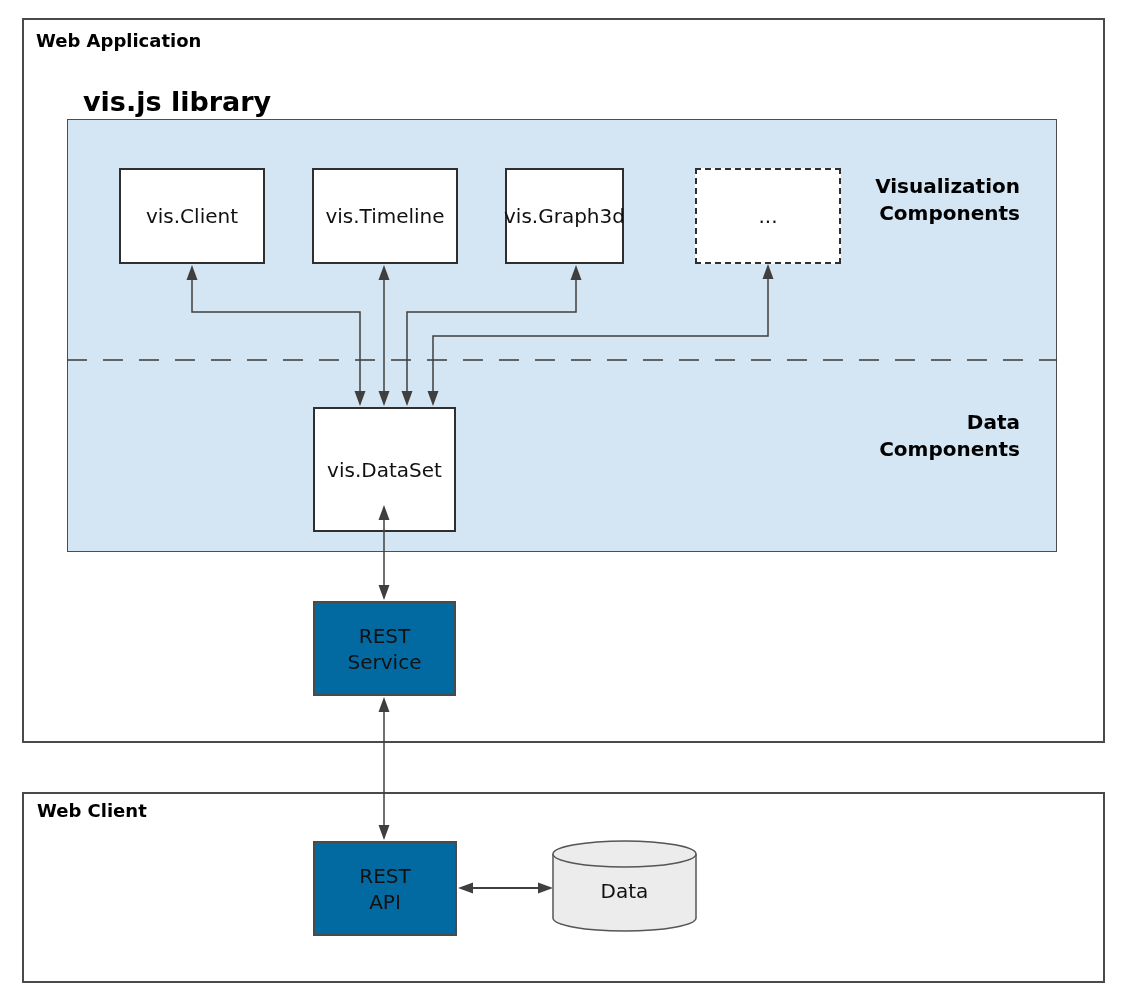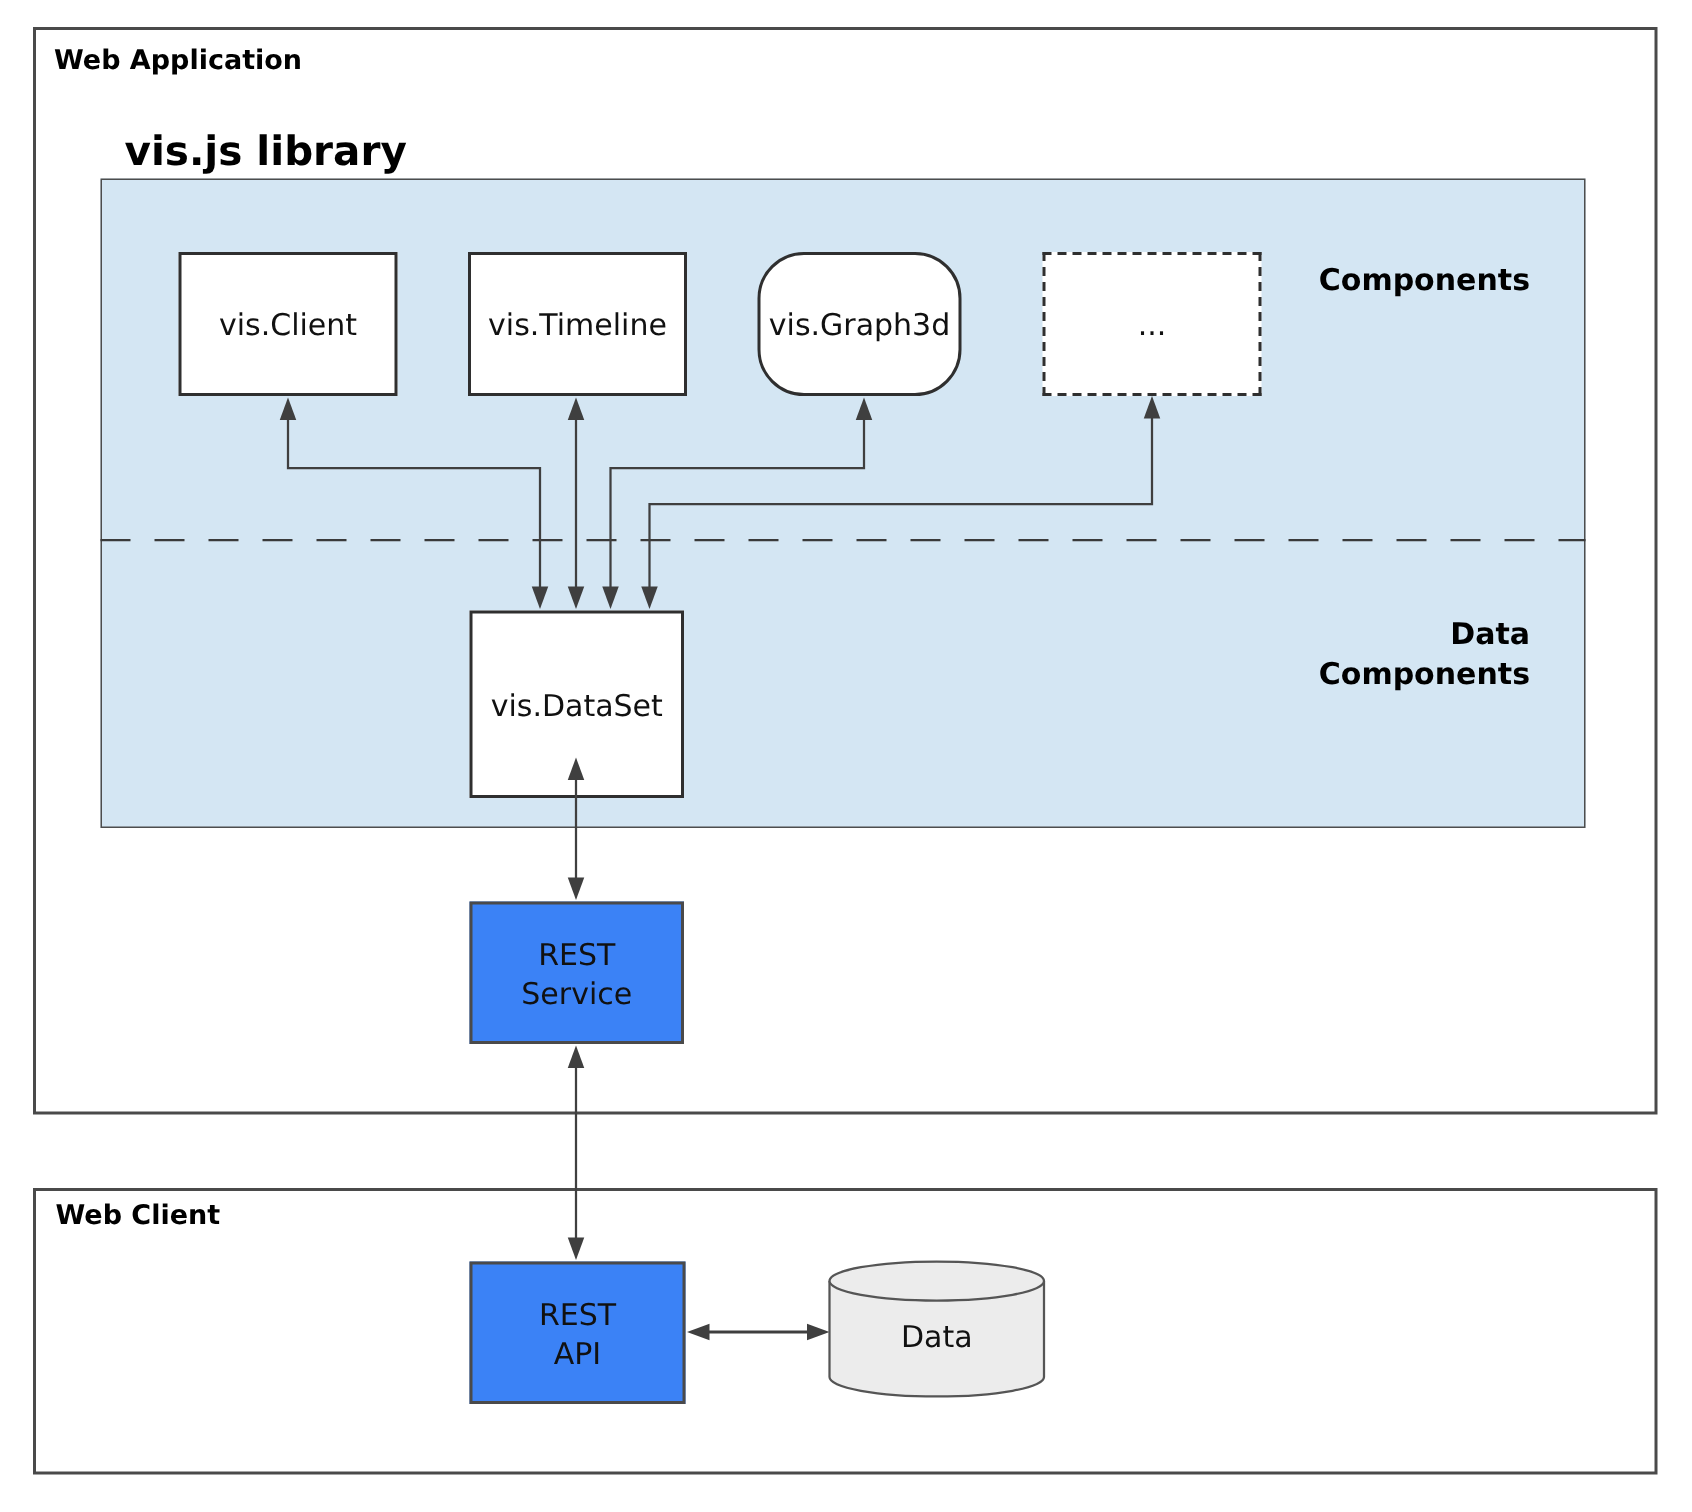--- a/index.html
+++ b/index.html
@@ -19,21 +19,21 @@
   }
   .library-box{
     position:absolute;background:#d4e6f3;border:1.5px solid #4d4d4d;box-sizing:border-box;
   }
   .comp-box{
     position:absolute;background:#ffffff;border:2px solid #2f2f2f;box-sizing:border-box;
     display:flex;align-items:center;justify-content:center;text-align:center;
     font-size:20px;color:#111;white-space:nowrap;z-index:2;
   }
   .comp-box.dashed{border-style:dashed;}
-  .comp-box.gray{background:#3b82f6;border-color:#4a4a4a;}
+  .comp-box.gray{background:#0369a1;border-color:#4a4a4a;}
   .comp-label-lines{line-height:26px;}
   .side-label{
     position:absolute;font-size:20px;font-weight:bold;color:#000;
     text-align:right;line-height:27px;z-index:2;
   }
   #arrow-layer{
     position:absolute;left:0;top:0;width:1128px;height:1008px;z-index:5;pointer-events:none;
   }
   .cyl-label{
     position:absolute;z-index:6;font-size:20px;color:#111;
@@ -50,28 +50,29 @@
 
   <div class="library-label" style="left:83px;top:86px;">vis.js library</div>
   <div class="library-box" style="left:67px;top:119px;width:990px;height:433px;"></div>
 
   <div class="comp-box" style="left:119px;top:168px;width:146px;height:96px;">
     <span>vis.Client</span>
   </div>
   <div class="comp-box" style="left:312px;top:168px;width:146px;height:96px;">
     <span>vis.Timeline</span>
   </div>
-  <div class="comp-box" style="left:505px;top:168px;width:136px;height:96px;border-radius:31px;">
+  <div class="comp-box" style="left:505px;top:168px;width:119px;height:96px;">
     <span>vis.Graph3d</span>
   </div>
   <div class="comp-box dashed" style="left:695px;top:168px;width:146px;height:96px;">
     <span>...</span>
   </div>
 
   <div class="side-label" style="right:108px;top:173px;width:250px;">
+    <div>Visualization</div>
     <div>Components</div>
   </div>
   <div class="side-label" style="right:108px;top:409px;width:250px;">
     <div>Data</div>
     <div>Components</div>
   </div>
 
   <div class="comp-box" style="left:313px;top:407px;width:143px;height:125px;">
     <span>vis.DataSet</span>
   </div>

